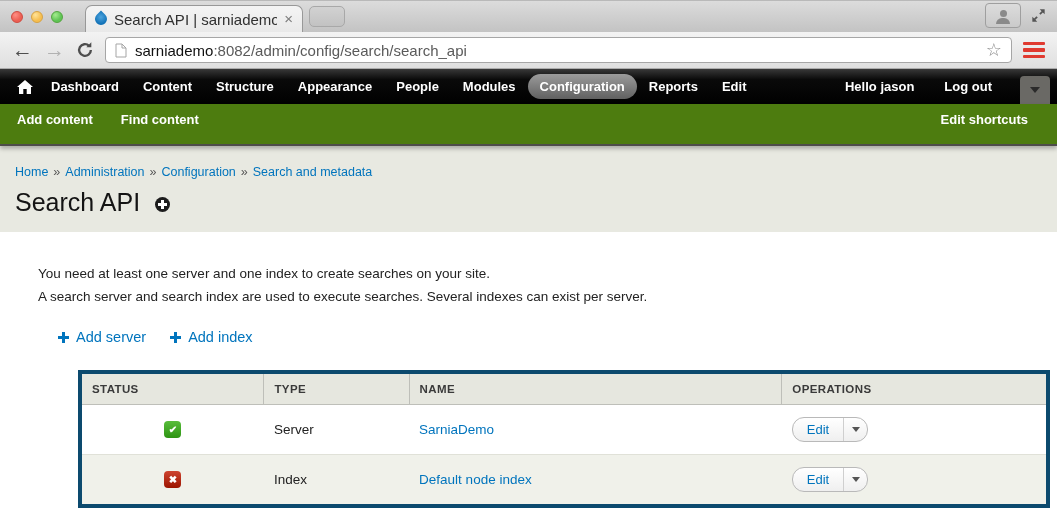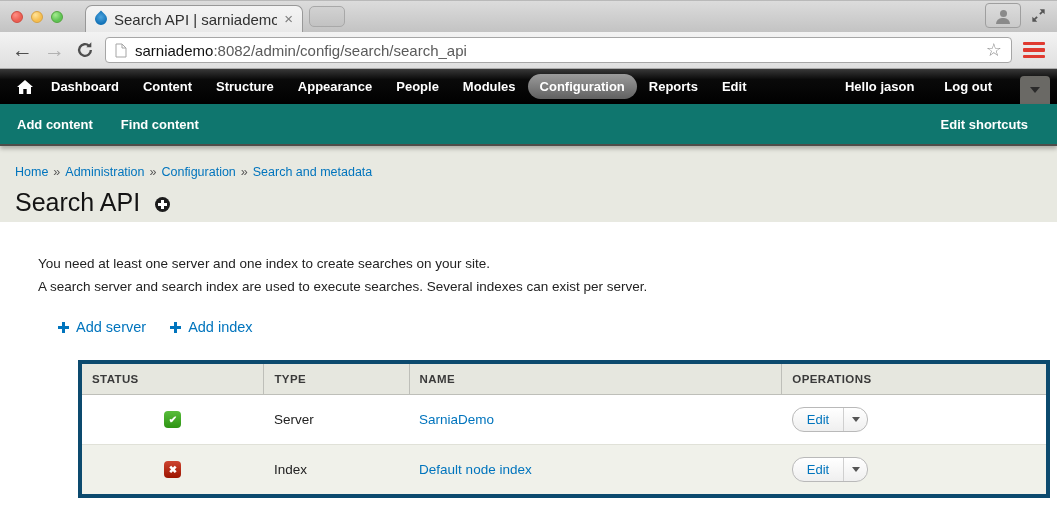--- a/index.html
+++ b/index.html
@@ -48,28 +48,28 @@
   .home-icon { margin:0 6px 0 7px; display:flex; }
   .nav-item { color:#fff; font-weight:bold; font-size:13px; padding:5px 12px; white-space:nowrap; }
   .nav-item.active { background:linear-gradient(#9B9B9B,#616161); border-radius:13px; }
   .admin-right { margin-left:auto; display:flex; align-items:center; gap:30px; margin-right:55px; }
   .greeting { color:#fff; font-size:13px; font-weight:bold; }
   .toolbar-toggle { position:absolute; right:7px; top:7px; width:30px; height:28px;
     background:#6A6965; border-radius:4px 4px 0 0; display:flex; align-items:center; justify-content:center; }
   .tri-down { width:0; height:0; border:5px solid transparent; border-top:6px solid #2B2B2B; margin-top:5px; }
 
   
-  .shortcut-bar { height:42px; background:#0f766e; border-bottom:2px solid #4E4D4A;
-    display:flex; align-items:center; padding:0 17px; gap:28px; position:relative; z-index:2;
+  .shortcut-bar { height:42px; background:#4d7c0f; border-bottom:2px solid #4E4D4A;
+    display:flex; align-items:flex-start; padding:8px 17px; gap:28px; position:relative; z-index:2;
     box-shadow:0 3px 4px rgba(0,0,0,0.25); }
   .shortcut-link { color:#fff; font-weight:bold; font-size:13px; }
   .shortcut-right { margin-left:auto; margin-right:12px; }
 
   
-  .page-header { height:76px; background:#E8E9E1; padding:19px 0 0 15px; }
+  .page-header { height:86px; background:#E8E9E1; padding:19px 0 0 15px; }
   .breadcrumb { font-size:12.5px; color:#444; }
   .breadcrumb a { color:#0074BD; text-decoration:none; }
   .crumb-sep { margin:0 5px; color:#555; }
   .title-row { display:flex; align-items:center; gap:15px; margin-top:9px; }
   .page-title { font-size:25px; font-weight:400; color:#141414; }
   .help-icon { width:15px; height:15px; border-radius:50%; background:#1C1C1C; position:relative; margin-top:4px; }
   .help-icon::before, .help-icon::after { content:""; position:absolute; background:#fff; }
   .help-icon::before { width:9px; height:3px; left:3px; top:6px; }
   .help-icon::after { width:3px; height:9px; left:6px; top:3px; }
 

